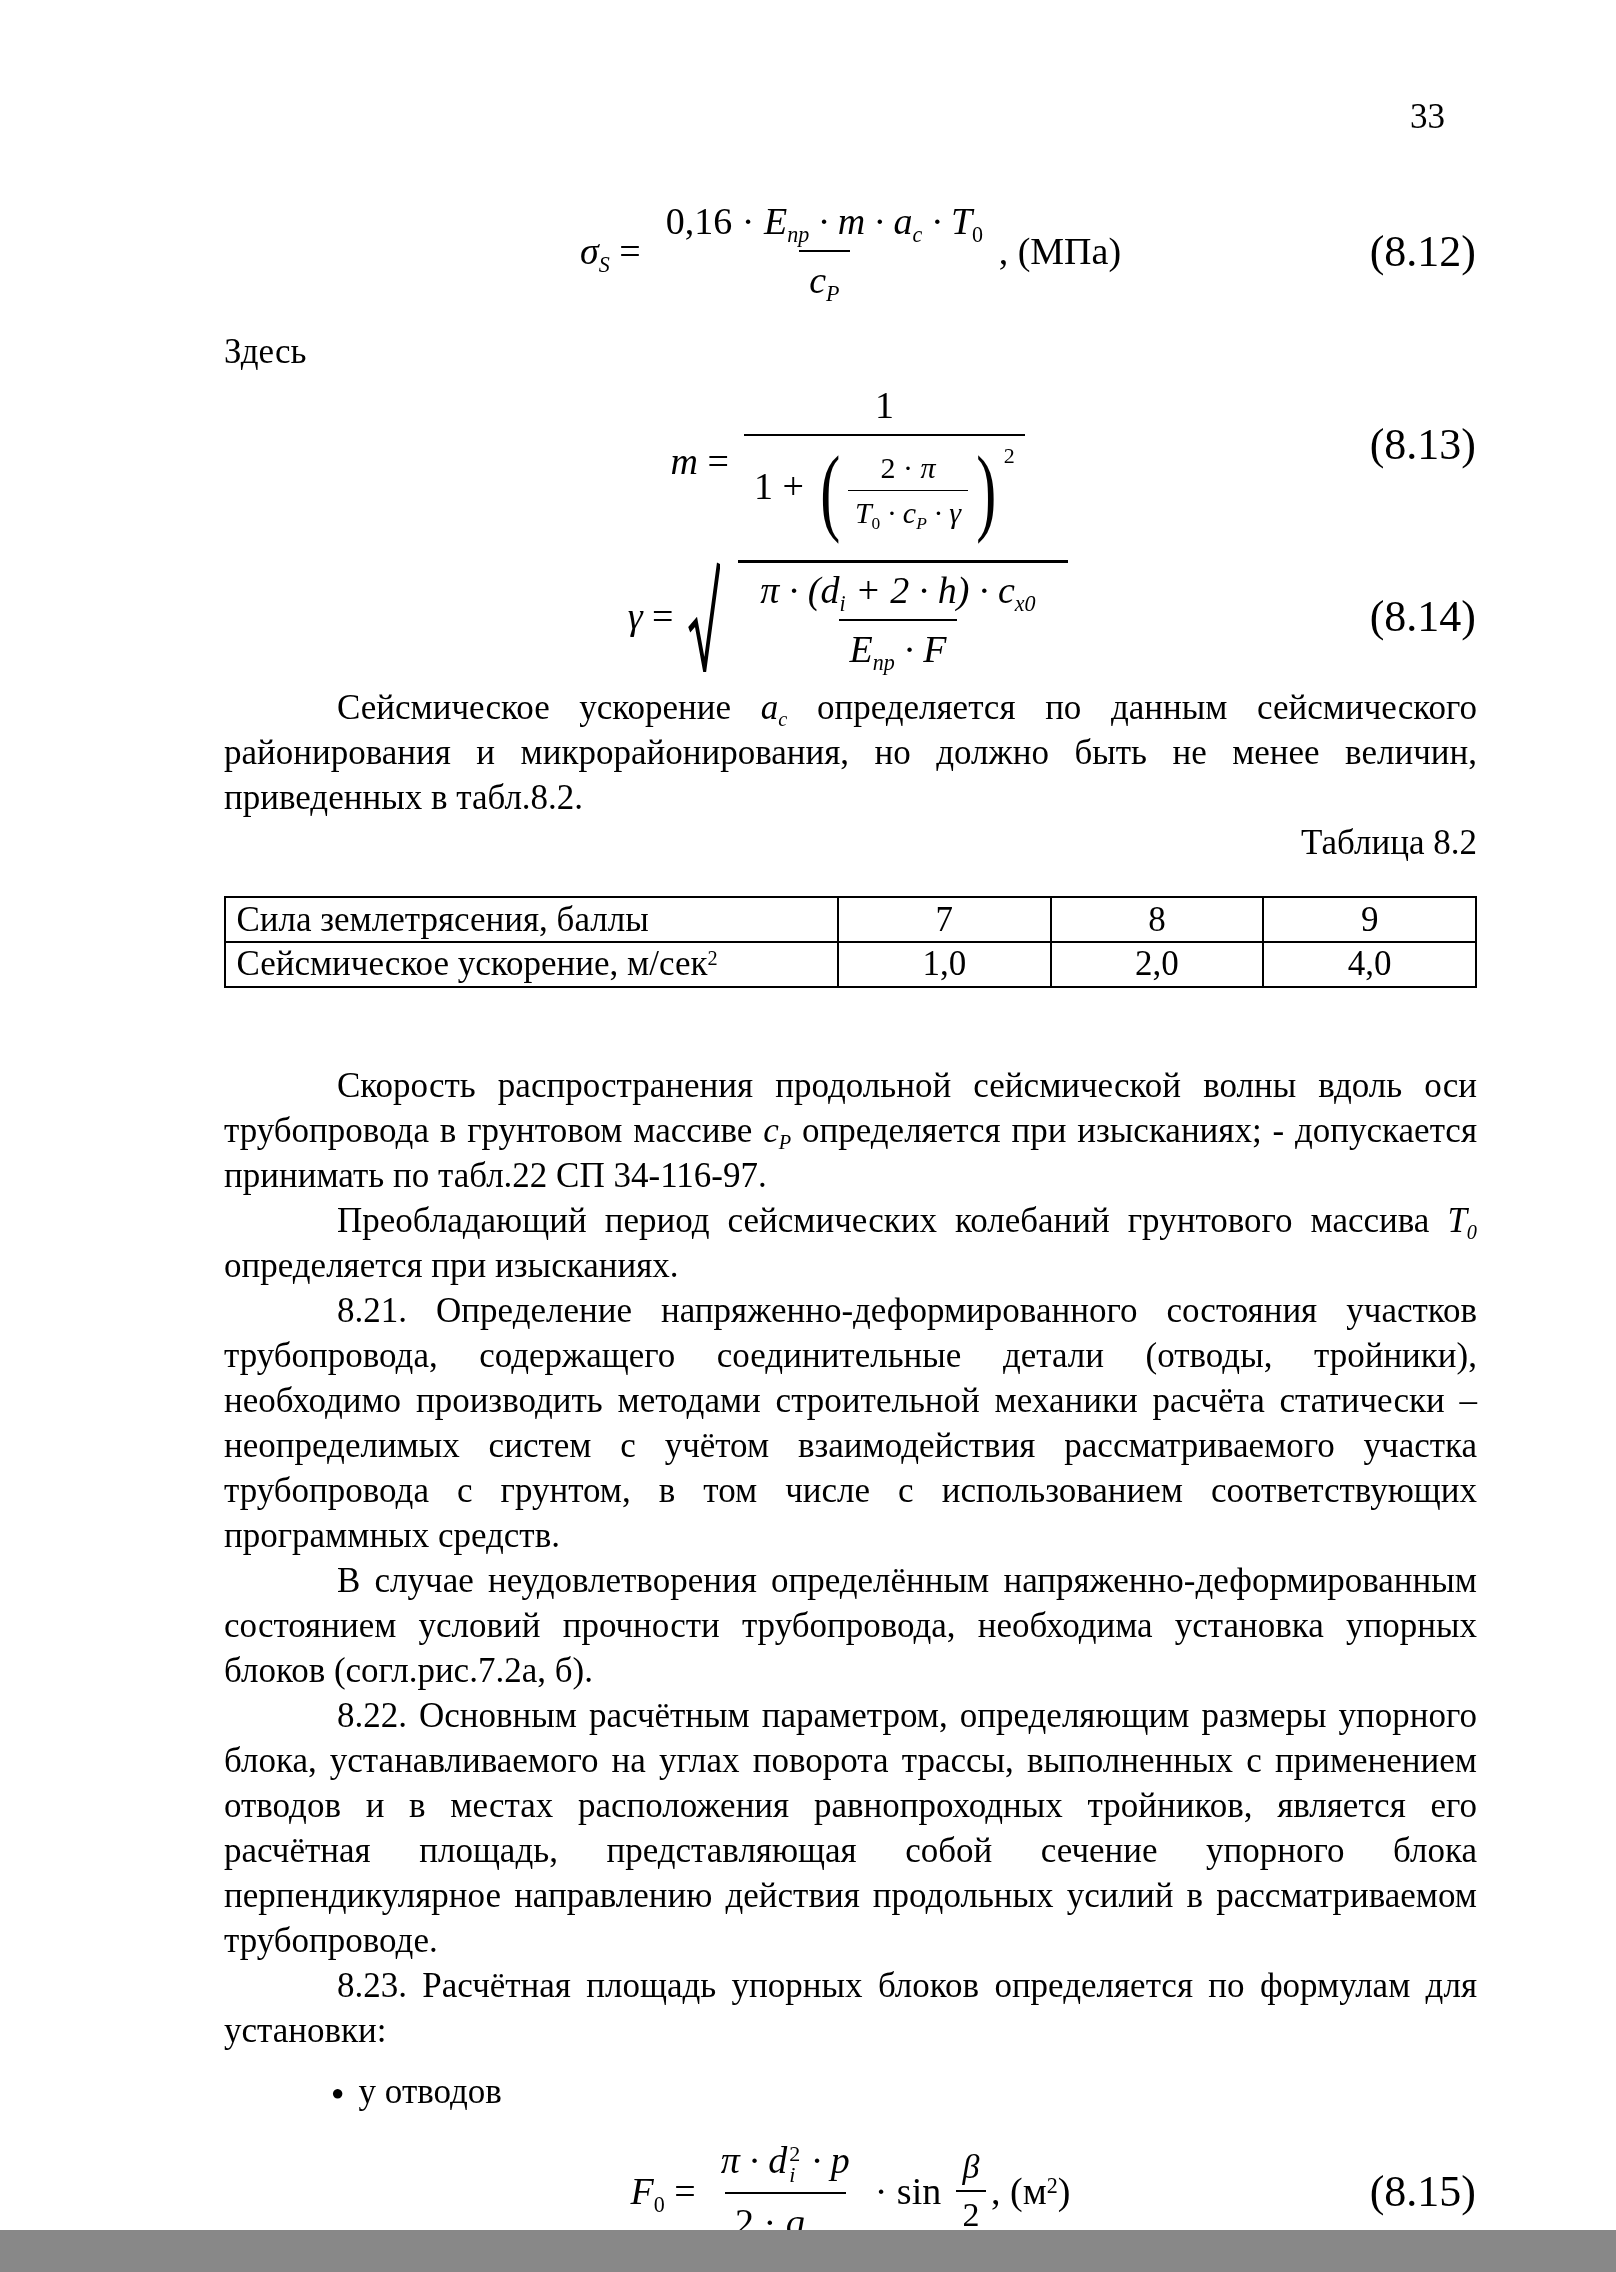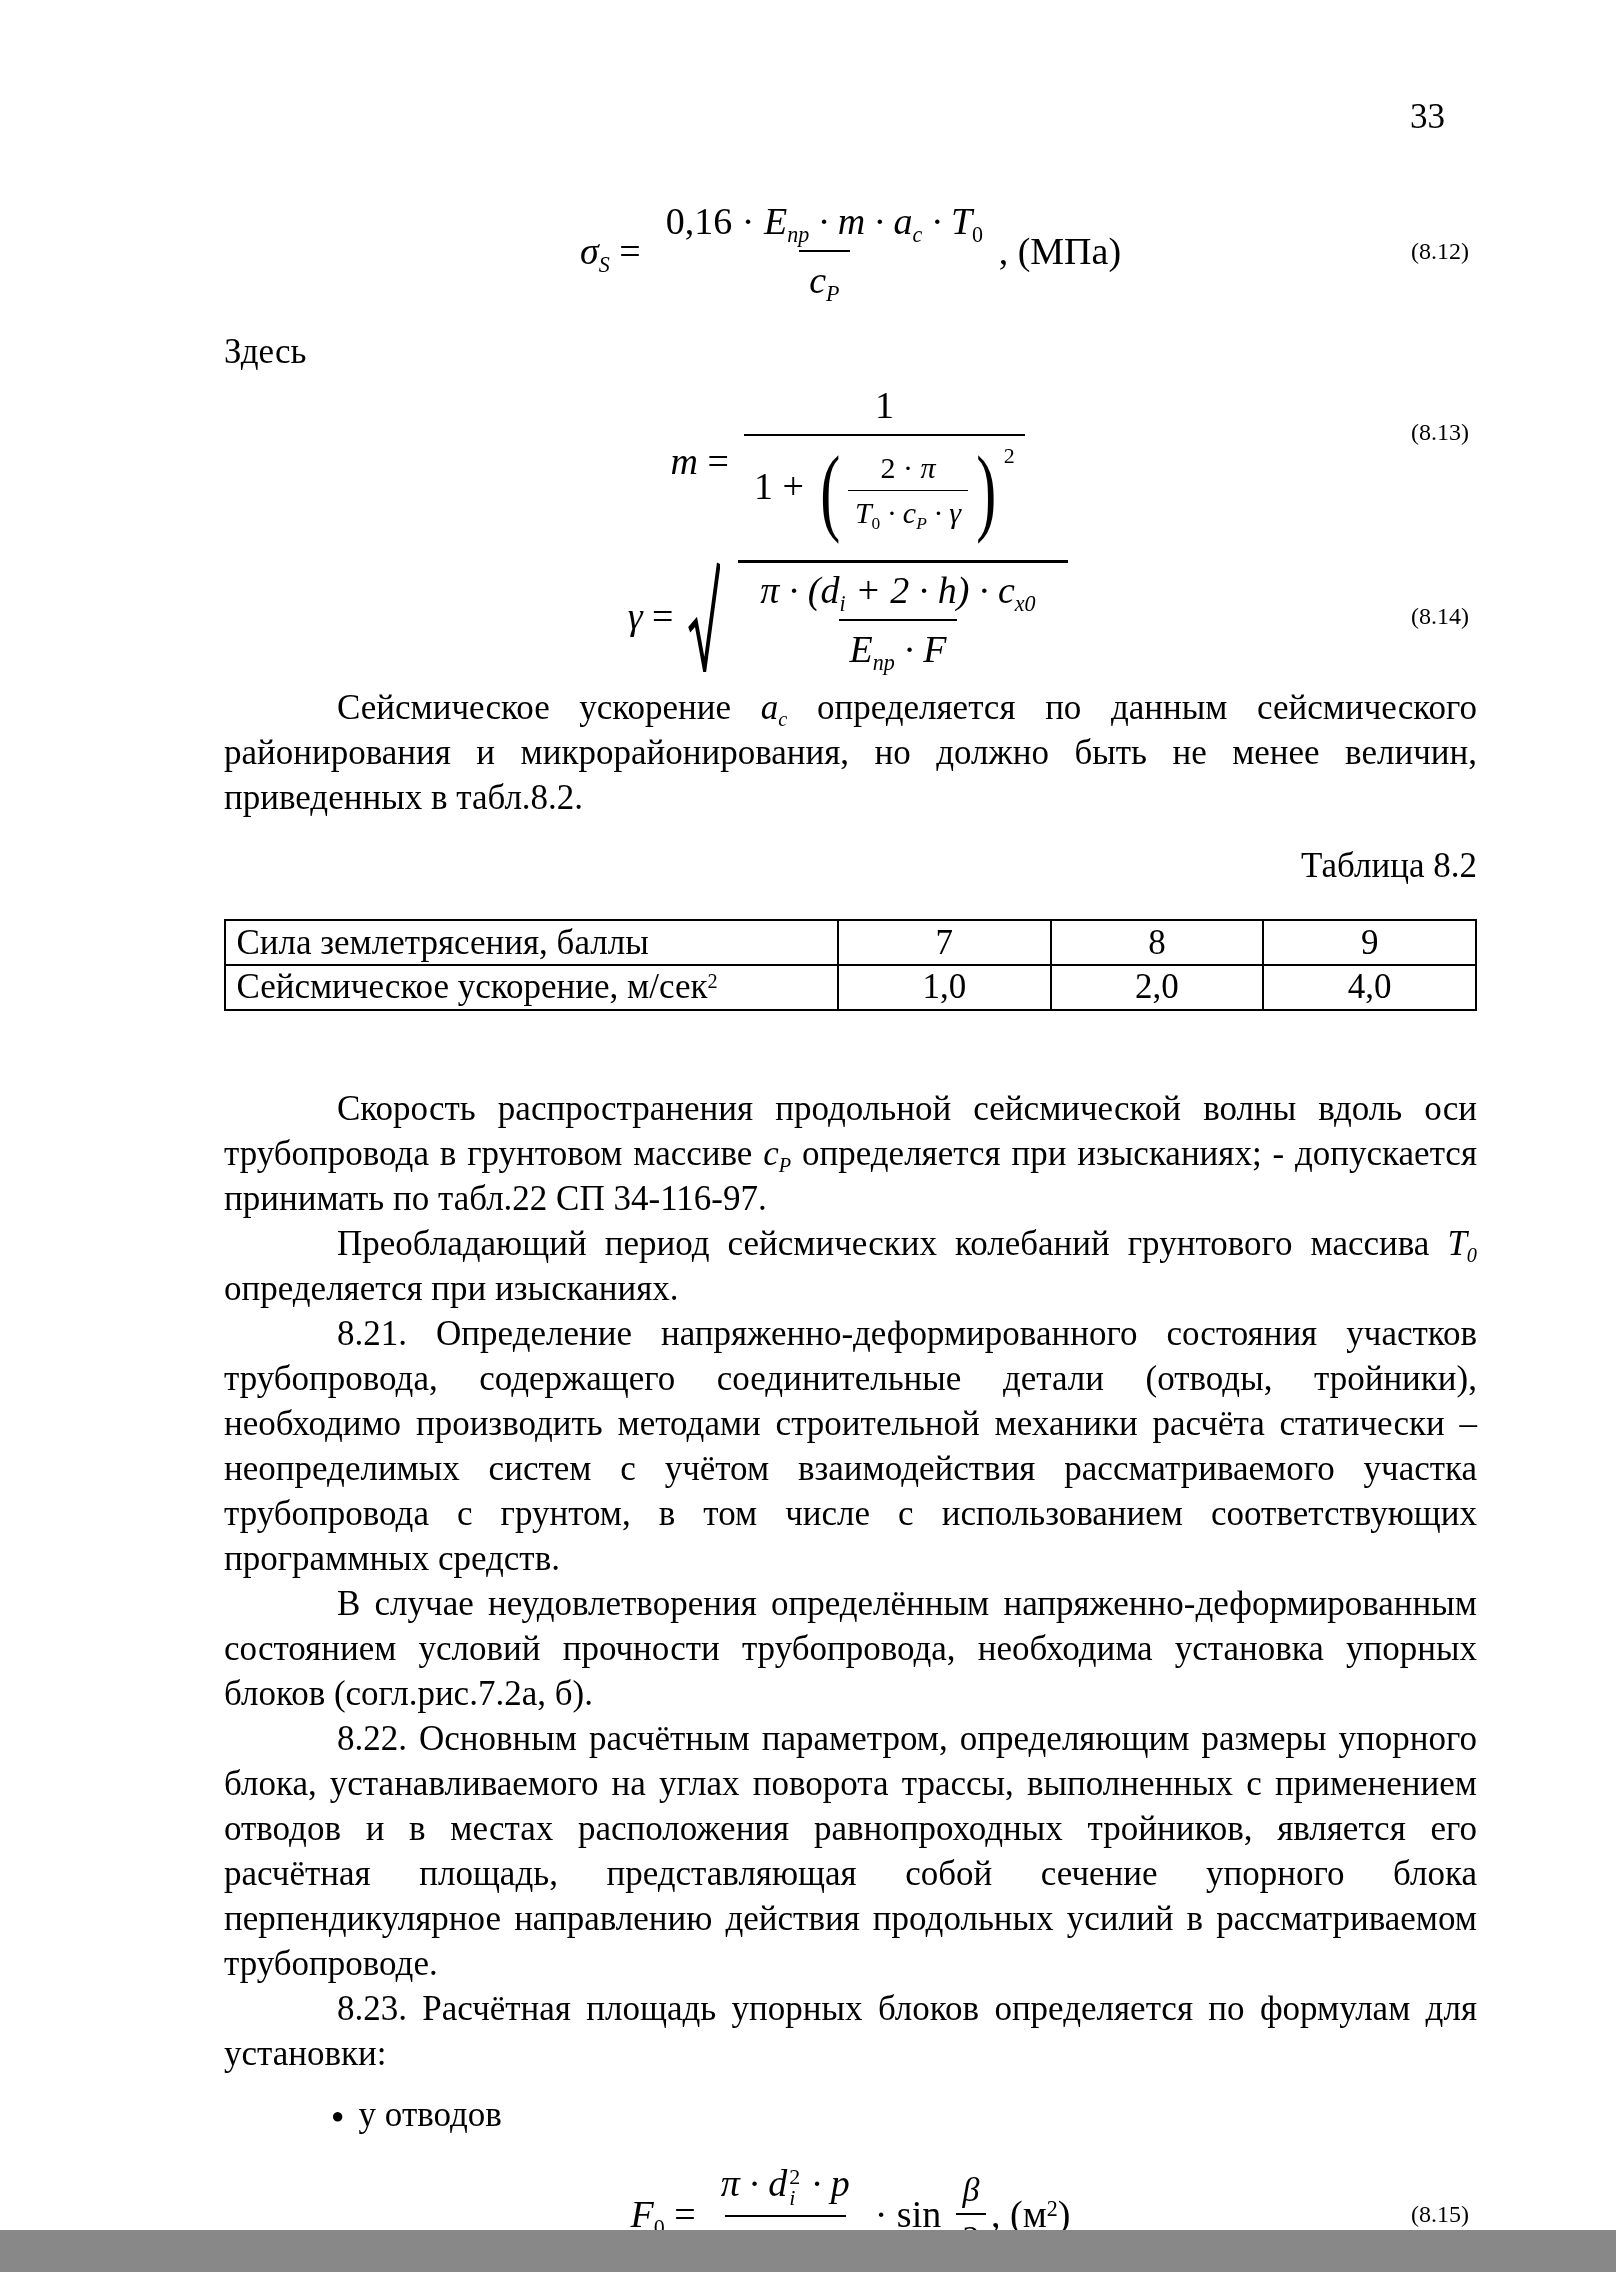--- a/index.html
+++ b/index.html
@@ -26,34 +26,34 @@
   .fbot{display:block;border-top:2.6px solid #000;padding:6.5px 10.4px 0;}
   .frac.inner{font-size:30px;margin:0 2.6px;}
   .frac.inner .ftop{padding:0 6.5px 5.2px;}
   .frac.inner .fbot{padding:5.2px 6.5px 0;border-top-width:1.9px;}
   .frac.small{font-size:34px;}
   .frac.small .ftop{padding:0 6.5px 3.9px;}
   .frac.small .fbot{padding:3.9px 6.5px 0;}
   .pgroup{display:inline-flex;align-items:center;vertical-align:middle;}
   .bigp{font-size:97px;line-height:1;transform:scaleX(0.62);display:inline-block;font-style:normal;}
   .psup{align-self:flex-start;font-size:22px;margin-top:1.3px;margin-left:1.3px;font-style:normal;}
-  .eq-num{position:absolute;right:8px;top:50%;transform:translateY(-50%);font-size:24px;}
+  .eq-num{position:absolute;right:1px;top:50%;transform:translateY(-50%);font-size:44px;}
   .eq813 .eq-num{top:36px;transform:none;}
   .sqrt{display:inline-flex;align-items:stretch;margin:0 5.2px;gap:18px;}
   .sqrt-sign{width:32px;position:relative;flex:none;}
   .sqrt-sign svg{position:absolute;left:0;top:0;width:100%;height:100%;}
   .sqrt-body{border-top:3.2px solid #000;padding:5.2px 17px 1.3px 6.5px;}
   .ss{display:inline-flex;flex-direction:column;align-items:flex-start;vertical-align:middle;
       font-size:22px;line-height:21px;margin:0 1.9px;}
 
   .here{font-size:35px;line-height:45px;margin-top:27px;}
   .para{margin:0;font-size:35px;line-height:45px;text-align:justify;text-indent:113px;}
   .para.first{margin-top:13px;}
   .para.after-table{margin-top:75px;}
-  .caption{font-size:35px;line-height:45px;text-align:right;margin-top:23px;}
+  .caption{font-size:35px;line-height:45px;text-align:right;}
   .tblwrap{margin-top:31px;}
   .tbl{border-collapse:collapse;width:100%;font-size:35px;}
   .tbl td{border:2.6px solid #000;height:40px;padding:1.3px 10.4px;}
   .tbl td.lbl{text-align:left;width:49%;border-radius:6px;}
   .tbl td.val{text-align:center;width:17%;}
   .bullet-line{font-size:35px;line-height:45px;margin:16px 0 0 107px;}
   .bullet{display:inline-block;font-size:22px;vertical-align:2.6px;margin-right:14.3px;}
 </style>
 </head>
 <body>

